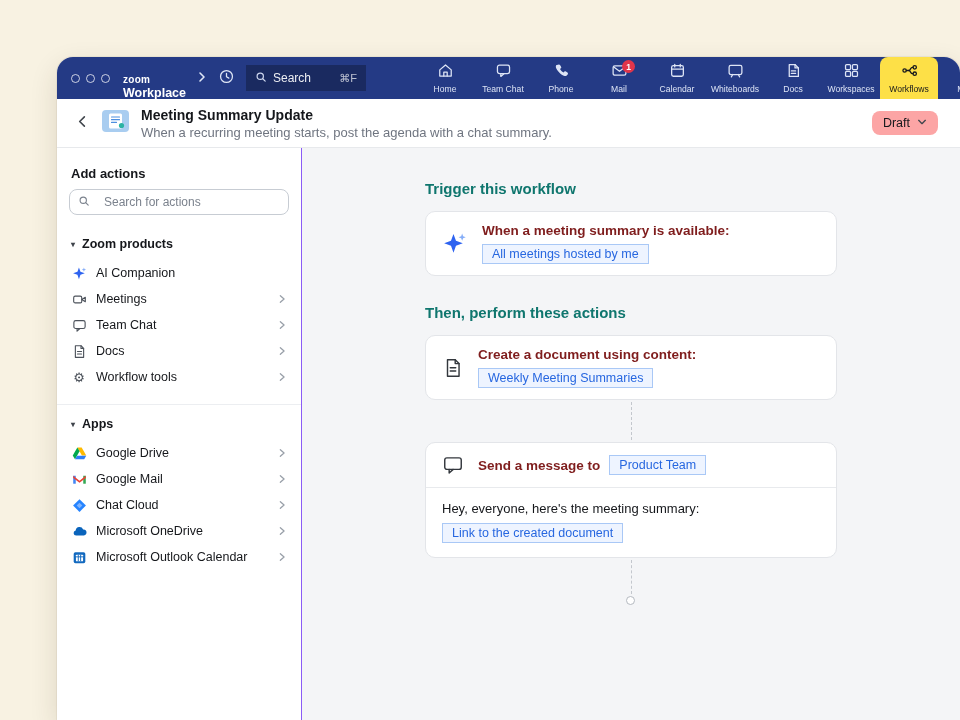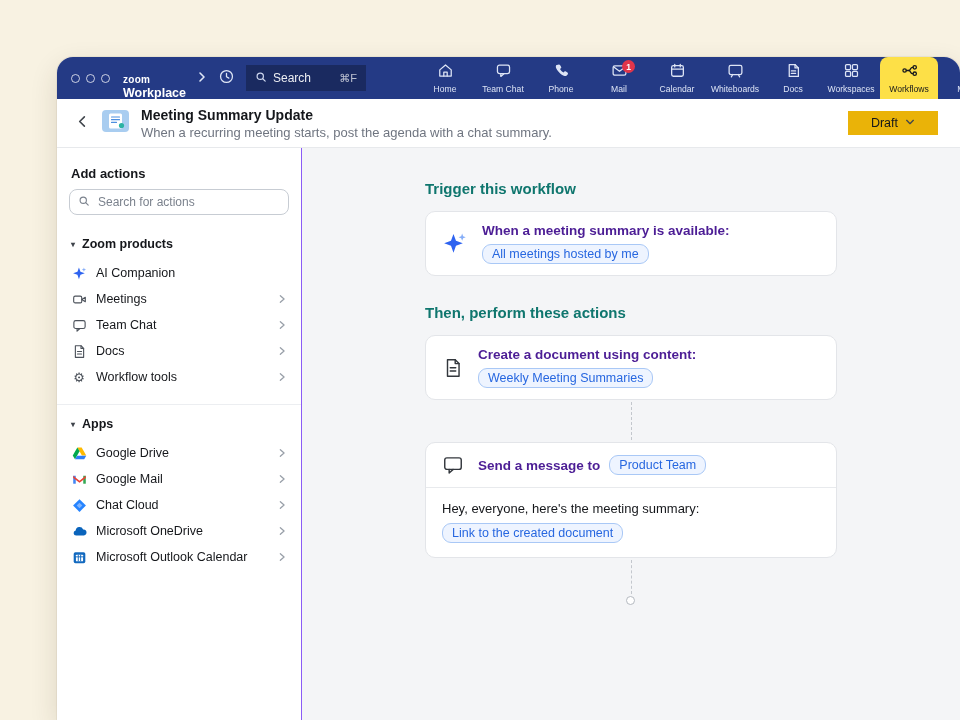--- a/index.html
+++ b/index.html
@@ -32,28 +32,28 @@
     display:flex; align-items:center; justify-content:center; }
 
   
   .header { height:49px; background:#fff; border-bottom:1px solid #e7e9ec;
     display:flex; align-items:center; padding:0 22px 0 18px; gap:12px; }
   .back { display:flex; align-items:center; cursor:pointer; }
   .htext { display:flex; flex-direction:column; }
   .htitle { font-size:14px; font-weight:bold; color:#15171b; }
   .hsub { font-size:13px; color:#6f7580; margin-top:2px; }
   .draft { margin-left:auto; display:flex; align-items:center; gap:7px; font-size:12.5px;
-    color:#15171b; background:#eab308; padding:5px 23px; border-radius:0; cursor:pointer; }
+    color:#15171b; background:#fca5a5; padding:5px 11px; border-radius:8px; cursor:pointer; }
 
   
   .main { display:flex; height:calc(100% - 91px); }
   .sidebar { width:245px; background:#fff; border-right:1px solid #8b5cf6; padding-top:10px; overflow:hidden; }
   .sb-heading { font-size:13px; font-weight:bold; color:#15171b; padding:8px 14px 8px; }
   .sb-search { margin:0 12px 10px; height:26px; border:1px solid #c7ccd3; border-radius:8px;
-    display:flex; align-items:center; gap:6px; padding:0 8px; }
+    display:flex; align-items:center; gap:12px; padding:0 8px; }
   .sb-search input { border:none; outline:none; flex:1; font-size:12px; color:#15171b;
     font-family:"Liberation Sans", sans-serif; background:transparent; }
   .sb-search input::placeholder { color:#7b828d; }
   .sb-section { padding-bottom:6px; }
   .sb-section + .sb-section { border-top:1px solid #eceef1; margin-top:8px; }
   .sb-title { display:flex; align-items:center; gap:7px; font-size:12.5px; font-weight:bold;
     color:#15171b; padding:12px 14px 9px; cursor:pointer; }
   .sb-title .tri { font-size:8px; color:#3f444b; }
   .sb-item { display:flex; align-items:center; gap:9px; padding:5px 14px; font-size:12.5px;
     color:#15171b; cursor:pointer; }
@@ -61,23 +61,23 @@
   .sb-item .chev { margin-left:auto; display:flex; align-items:center; }
   .gear-glyph { font-size:13px; line-height:1; color:#4c525b; }
 
   
   .canvas { flex:1; background:#f4f5f7; padding:32px 0 0 123px; position:relative; overflow:hidden; }
   .canvas h2 { font-size:15px; font-weight:bold; color:#0f766e; margin:0 0 14px; }
   .canvas h2.second { margin:28px 0 14px; }
   .card { width:412px; background:#fff; border:1px solid #e3e5e9; border-radius:10px; }
   .card-row { display:flex; align-items:center; gap:14px; padding:11px 16px; }
   .card-row .cicon { flex:0 0 auto; display:flex; align-items:center; justify-content:center; }
-  .ctext { font-size:13.5px; font-weight:bold; color:#4c1d95;text-align:center; }
+  .ctext { font-size:13.5px; font-weight:bold; color:#7f1d1d;text-align:center; }
   .ctext-light { font-size:13px; color:#15171b; }
-  .chip { display:inline-block; padding:2px 9px; border-radius:9px; background:#eef4ff;
+  .chip { display:inline-block; padding:2px 9px; border-radius:0; background:#eef4ff;
     border:1px solid #a9c8f6; color:#2767e0; font-size:12.5px; cursor:pointer; }
   .cstack .chip { margin-top:6px; }
   .inline-row { display:flex; align-items:center; gap:9px; }
   .card-divider { height:1px; background:#e8eaed; }
   .card-sub { padding:13px 16px 14px; }
   .card-sub .chip { margin-top:7px; }
   .connector { width:0; height:38px; border-left:1px dashed #c3c7cd; margin:2px 0 2px 206px; }
   .connector.short { height:34px; }
   .endnode { width:9px; height:9px; border:1.5px solid #b4b9c0; border-radius:50%; background:#fff; margin-left:201px; }
 </style>

